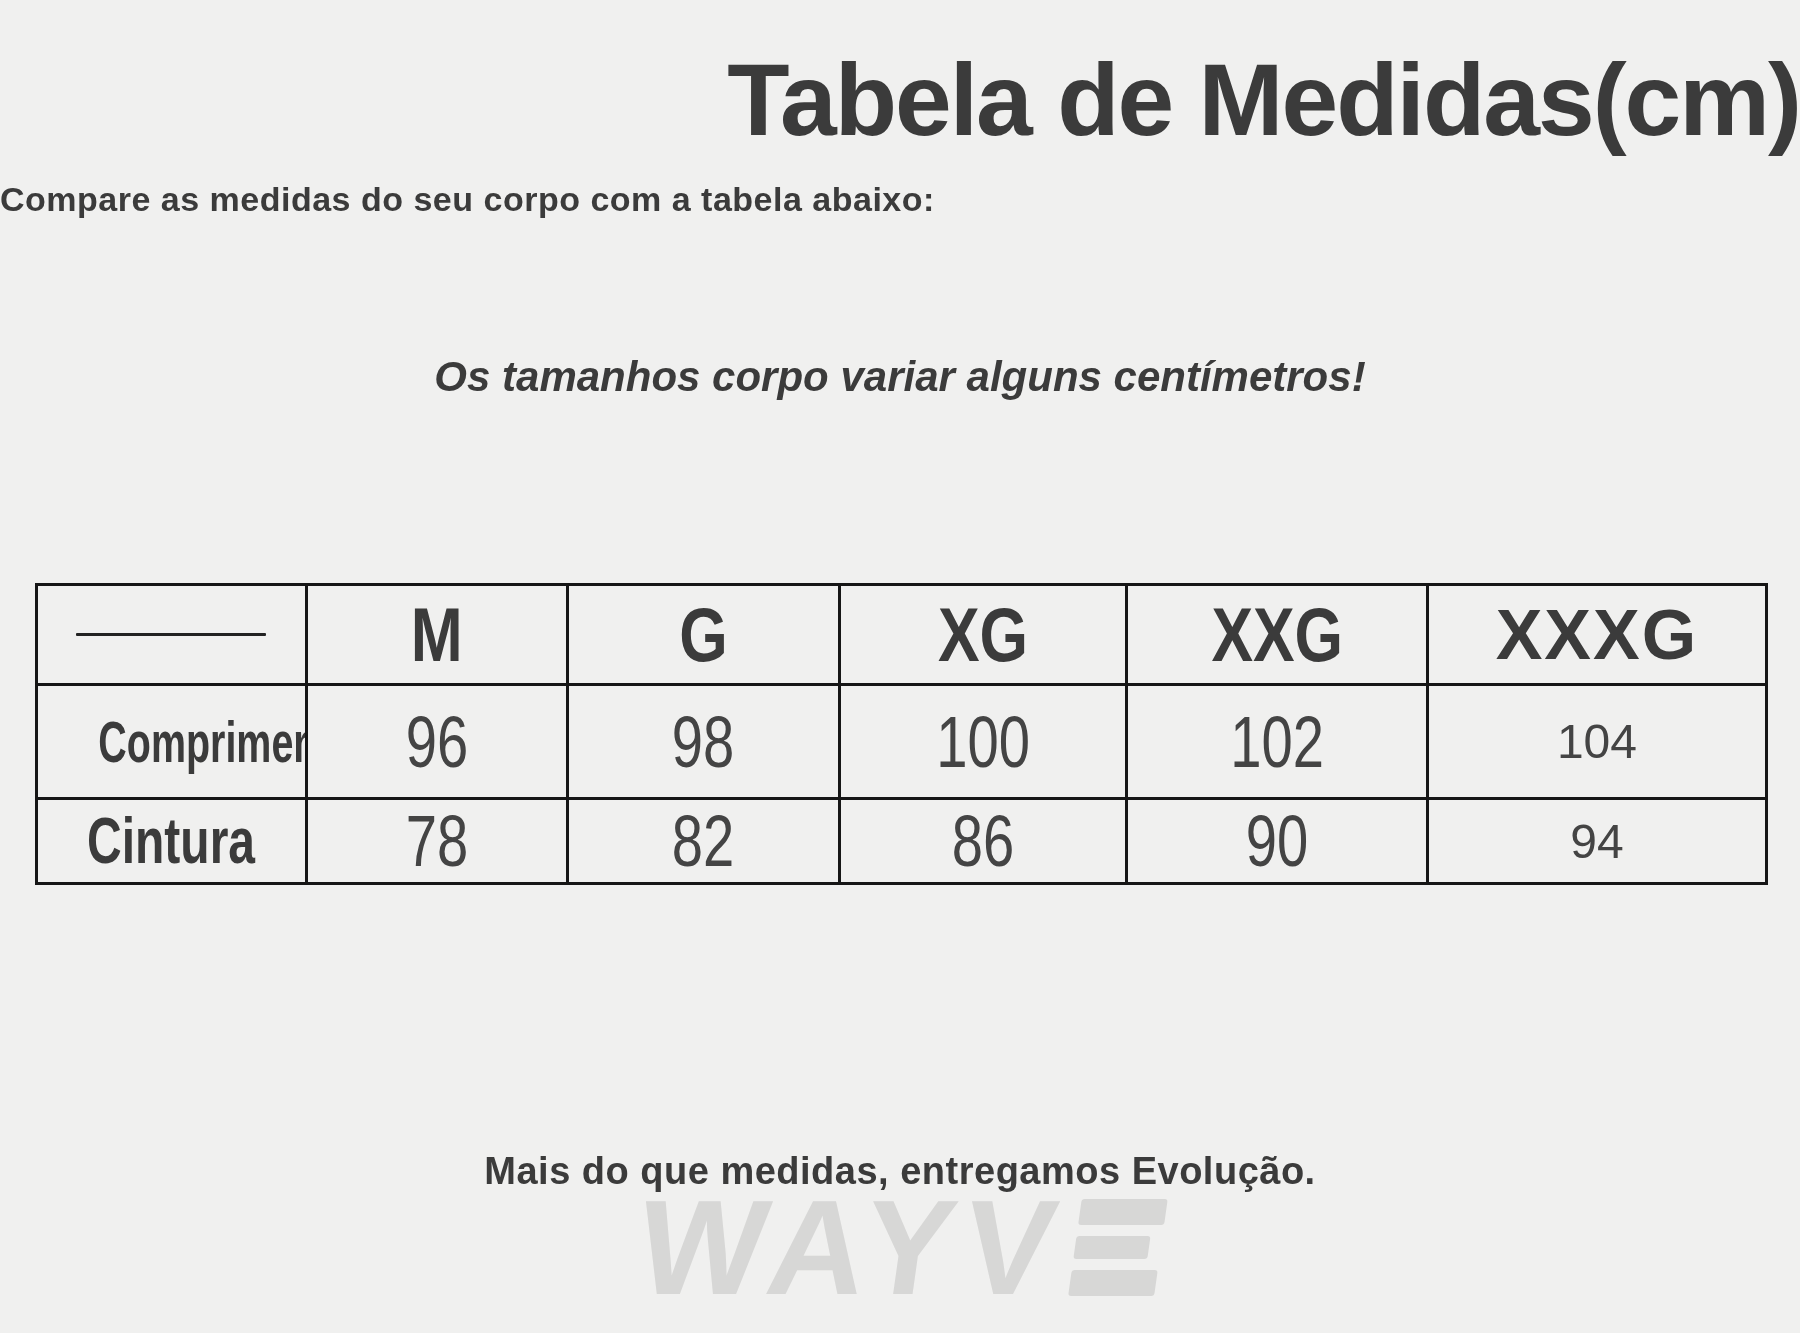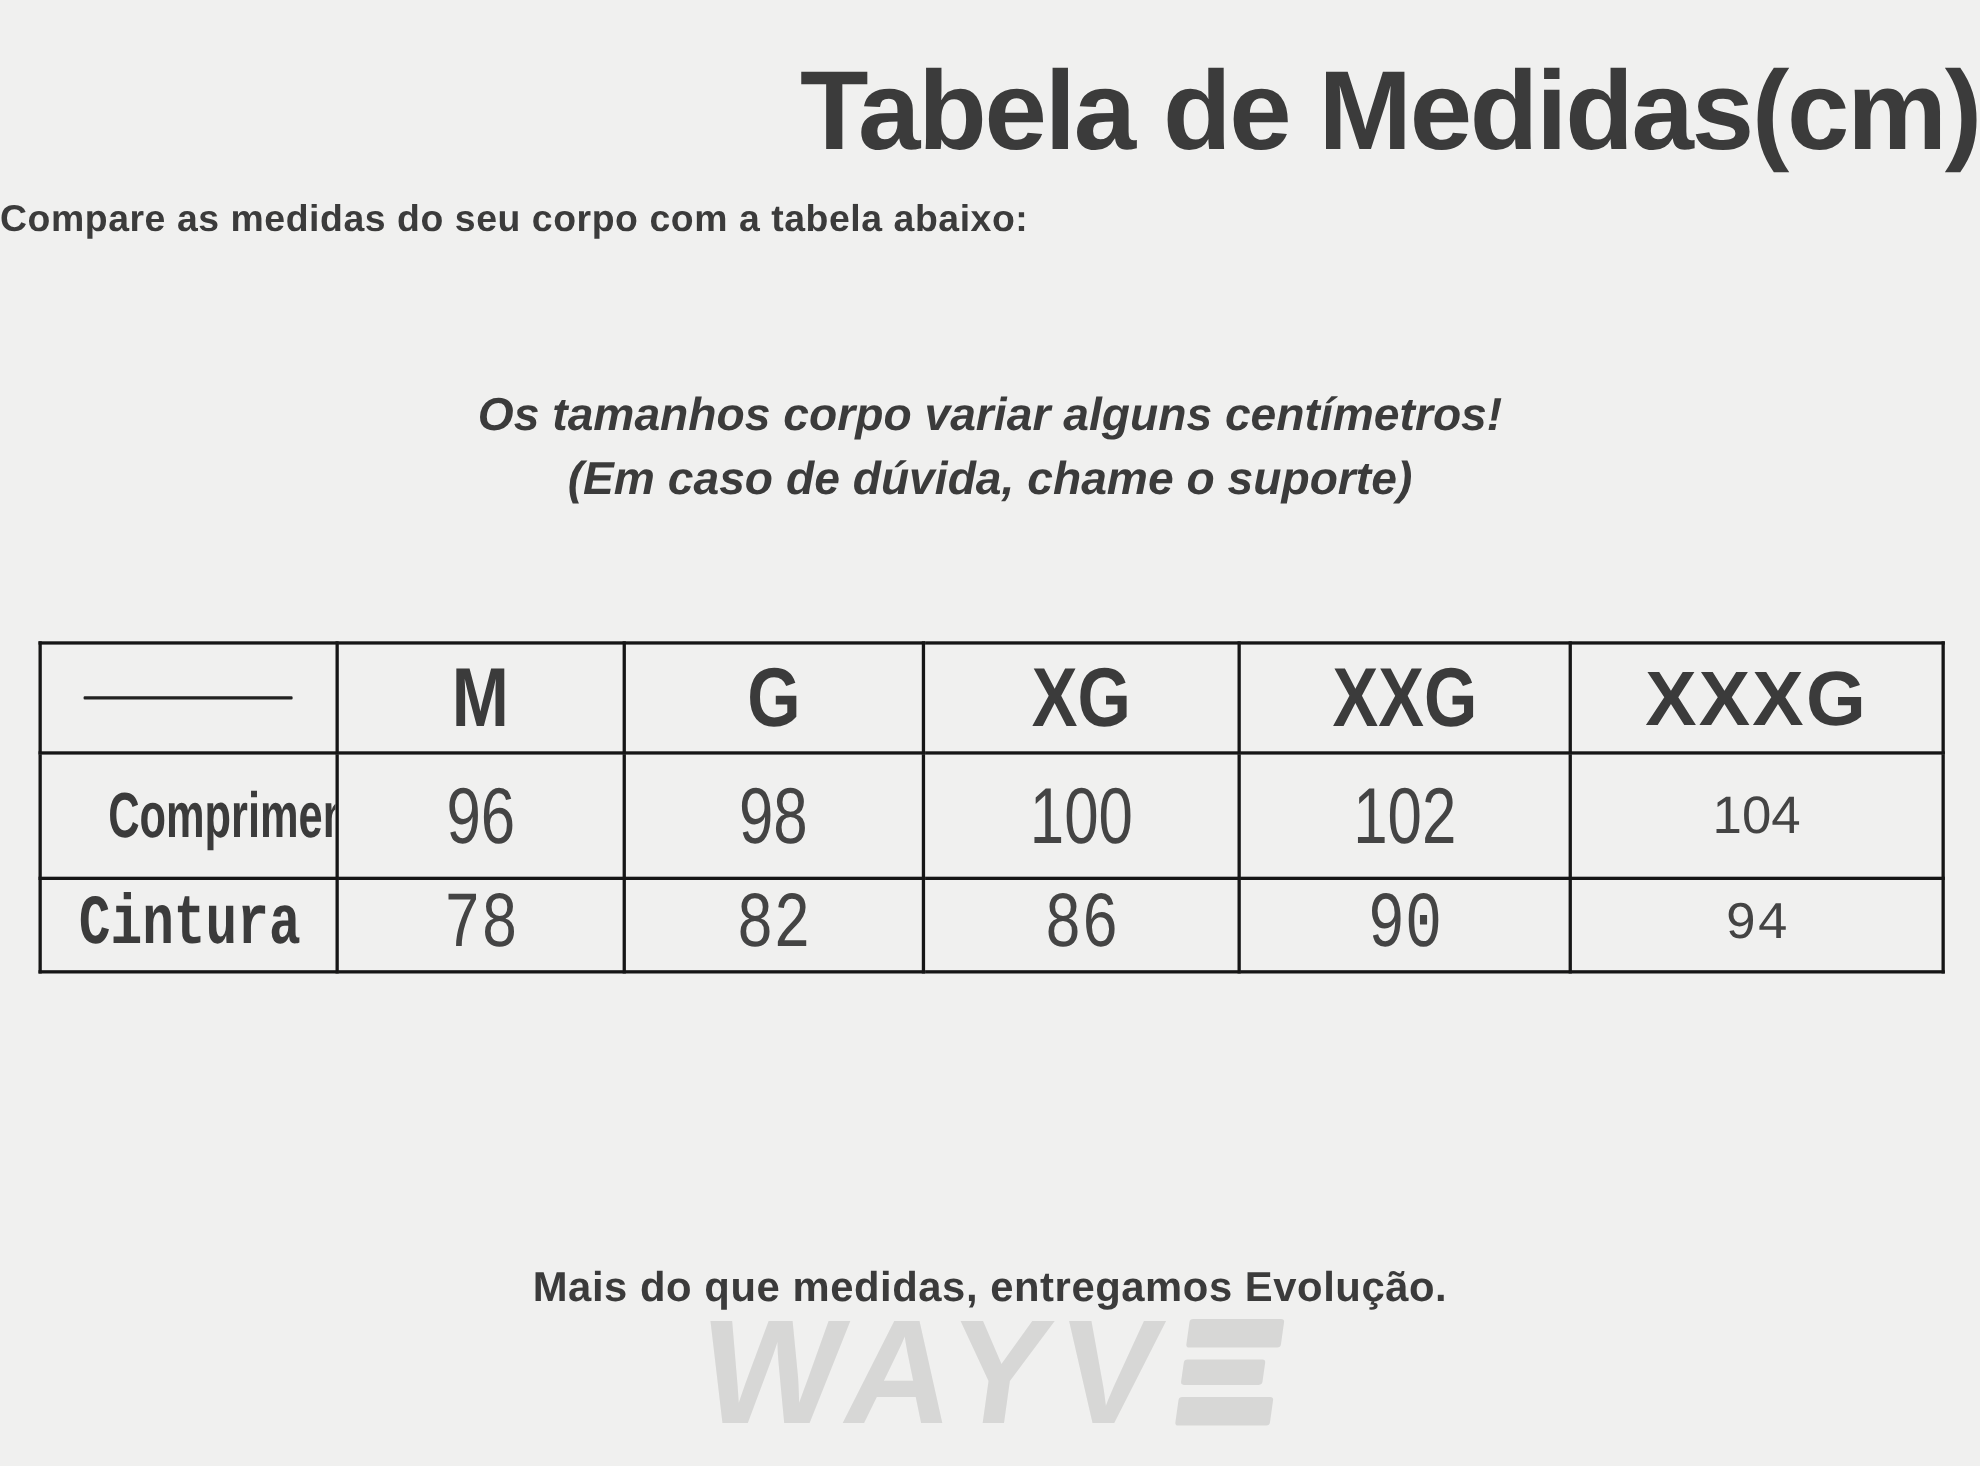--- a/index.html
+++ b/index.html
@@ -36,21 +36,21 @@
     width: 1733px;
     border-collapse: collapse; table-layout: fixed;
   }
   .size-table td, .size-table th {
     border: 3px solid #161616;
     text-align: center; vertical-align: middle;
     padding: 0; overflow: hidden;
   }
   tr.r-head   { height: 100px; }
   tr.r-first  { height: 114px; }
-  tr.r-second { height: 83px; font-family: Liberation Mono, monospace;  }
+  tr.r-second { height: 83px;  }
 
   .dash {
     width: 190px; height: 3px; background: #222;
     margin: 0 auto; border-radius: 1px;
   }
 
   .cond { display: inline-block; transform: scaleX(0.8); white-space: nowrap; }
 
   .size-head { font-size: 76px; font-weight: 700; color: #3b3b3b; }
   .size-head .cond { transform: scaleX(0.82); }
@@ -98,21 +98,20 @@
 </head>
 <body>
 
 <div class="page">
 
   <div class="title">Tabela de Medidas(cm)</div>
   <div class="subtitle">Compare as medidas do seu corpo com a tabela abaixo:</div>
 
   <div class="note">
     <div>Os tamanhos corpo variar alguns centímetros!</div>
-    <div>(Em caso de dúvida, chame o suporte)</div>
   </div>
 
   <table class="size-table">
     <colgroup>
       <col style="width:15.6%">
         <col style="width:15.1%">
         <col style="width:15.7%">
       <col style="width:16.6%">
         <col style="width:17.4%">
         <col style="width:19.6%">

